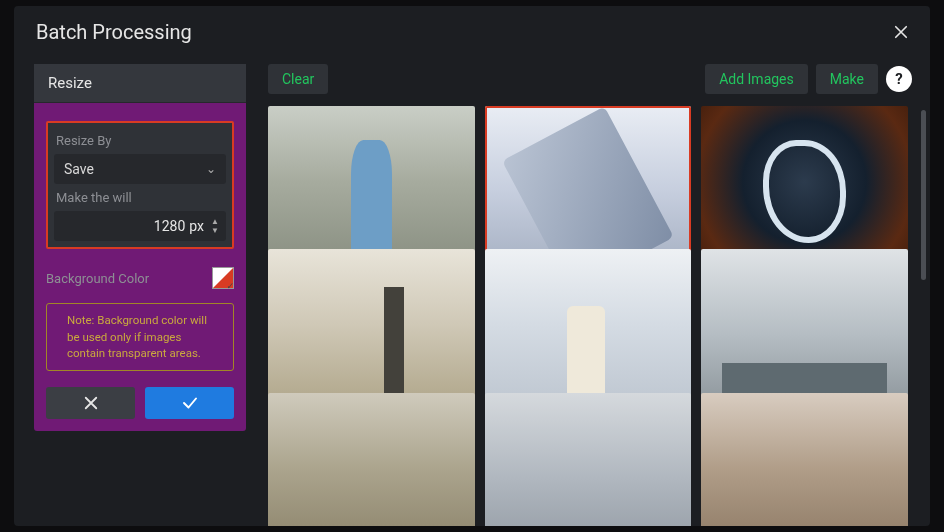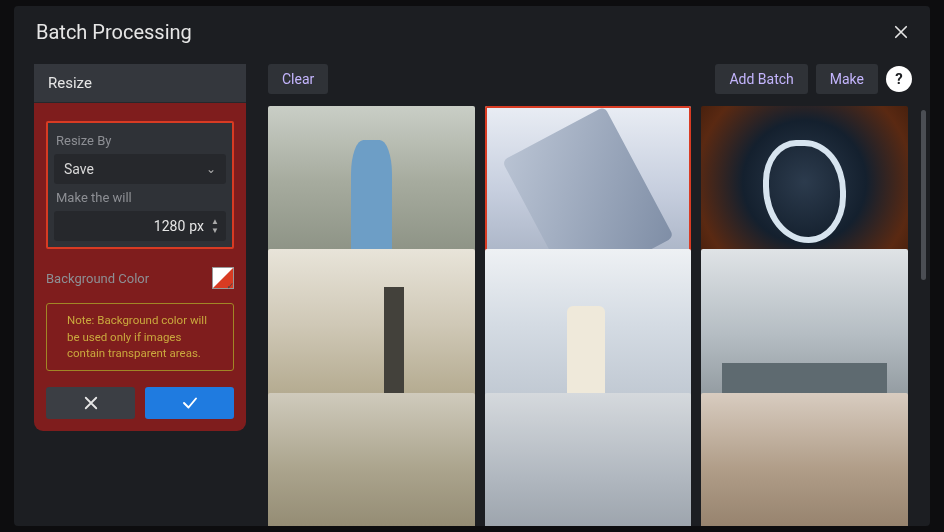--- a/index.html
+++ b/index.html
@@ -23,22 +23,22 @@
   .modal-title { font-size: 20px; font-weight: 400; color: #e6e6e6; }
   .close-btn { width: 22px; height: 22px; cursor: pointer; color:#e6e6e6; display:flex; align-items:center; justify-content:center; }
   .modal-body { display: flex; flex: 1; overflow: hidden; }
   .sidebar {
     width: 244px;
     padding: 10px 12px 12px 20px;
     display: flex;
     flex-direction: column;
   }
   .panel {
-    background: #7f1d1d;
-    border-radius: 9px;
+    background: #701a75;
+    border-radius: 3px;
     padding-bottom: 12px;
   }
   .panel-title {
     padding: 10px 14px;
     font-size: 15px;
     color: #e6e6e6;
     border-bottom: 1px solid #26282c;
     background:#34373d;
   }
   .form-group { padding: 0 12px; }
@@ -77,21 +77,21 @@
     color: #caa93e;
   }
   .btn-row { display:flex; gap:10px; padding: 16px 12px 0 12px; }
   .btn { flex:1; height:32px; border-radius:3px; display:flex; align-items:center; justify-content:center; cursor:pointer; }
   .btn-cancel { background:#3b3e44; color:#e6e6e6; }
   .btn-ok { background:#1f7be0; color:#fff; }
   .btn svg { width:18px; height:18px; }
 
   .content { flex:1; display:flex; flex-direction:column; padding: 10px 18px 0 10px; overflow:hidden; position:relative;}
   .toolbar { display:flex; align-items:center; gap:8px; margin-bottom:12px; }
-  .tbtn { background:#2f3237; border-radius:3px; height:30px; padding:0 14px; display:flex; align-items:center; font-size:14px; color:#c4b5fd; cursor:pointer; }
+  .tbtn { background:#2f3237; border-radius:3px; height:30px; padding:0 14px; display:flex; align-items:center; font-size:14px; color:#22c55e; cursor:pointer; }
   .spacer { flex:1; }
   .help { width:26px; height:26px; border-radius:50%; background:#fff; color:#1c1e22; font-weight:700; display:flex; align-items:center; justify-content:center; cursor:pointer; font-size:15px;}
   .grid { display:grid; grid-template-columns: repeat(3, 1fr); gap:10px; overflow-y:auto; padding-right:4px; }
   .tile { position:relative; aspect-ratio: 1/0.92; border-radius:2px; overflow:hidden; background:#555;}
   .tile.sel { outline:2px solid #d83b23; outline-offset:-2px; }
   .caption {
     position:absolute; left:0; right:0; bottom:0;
     background: rgba(20,20,22,0.72);
     color:#e9e9e9; font-size:12.5px;
     padding:6px 8px; text-align:center;
@@ -176,21 +176,21 @@
               </svg>
           </div>
         </div>
       </div>
     </div>
 
     <div class="content">
       <div class="toolbar">
         <div class="tbtn">Clear</div>
         <div class="spacer"></div>
-        <div class="tbtn">Add Batch</div>
+        <div class="tbtn">Add Images</div>
         <div class="tbtn">Make</div>
         <div class="help">?</div>
       </div>
 
       <div class="grid" id="grid">
           <div class="tile bg1">
             <div class="deco"></div>
             <div class="caption">2729 x 2729 → 1280 x 1280</div>
           </div>
           <div class="tile bg2 sel">

